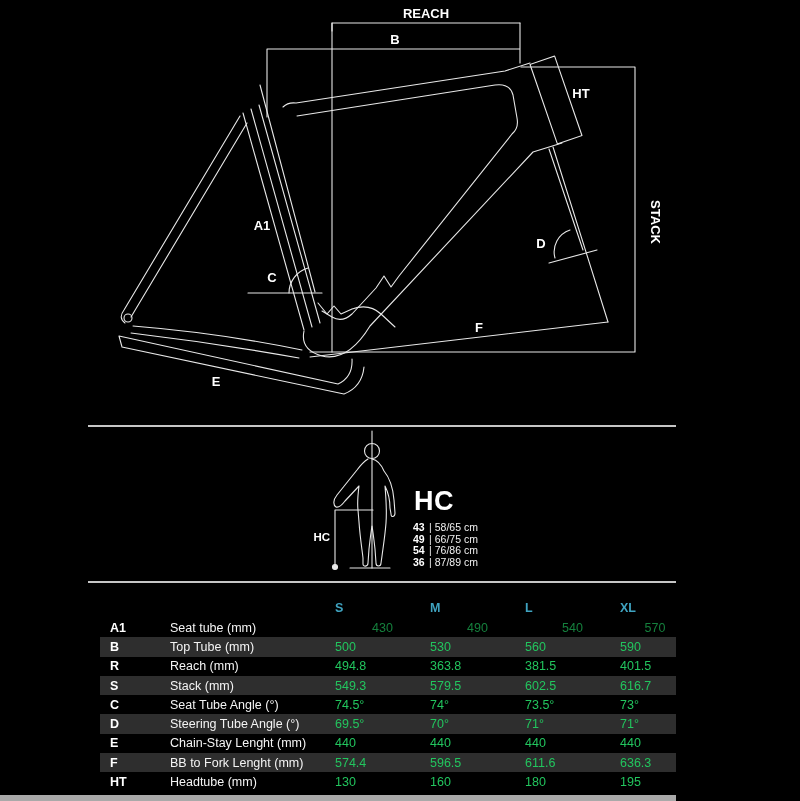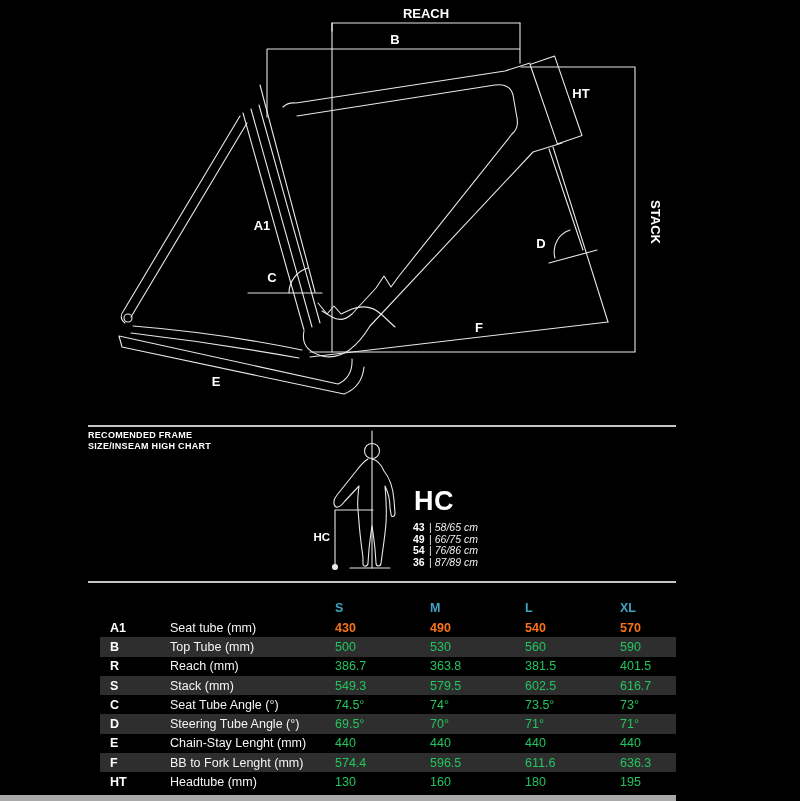--- a/index.html
+++ b/index.html
@@ -11,31 +11,31 @@
   .sep.top{top:425px;}
   .sep.bottom{top:581px;}
   .chart-heading{position:absolute;left:88px;top:430px;font-size:9px;font-weight:bold;
                  letter-spacing:.3px;line-height:11px;}
   .hc-small{position:absolute;left:300px;top:531px;width:30px;text-align:right;
             font-size:11.5px;font-weight:bold;}
   .hc-big{position:absolute;left:414px;top:486px;font-size:27px;font-weight:bold;letter-spacing:.5px;}
   .size-list{position:absolute;left:401px;top:522px;font-size:10.5px;line-height:11.6px;}
   .size-list .num{font-weight:bold;display:inline-block;min-width:15px;margin-left:12px;}
   .size-list .pipe{margin:0 3px 0 1px;font-weight:normal;color:#e8e8e8;}
-  .size-list .inseam{font-weight:normal;color:#f0f0f0;font-style:italic;}
+  .size-list .inseam{font-weight:normal;color:#f0f0f0;}
   .geo-table{position:absolute;left:100px;top:597px;width:590px;font-size:12.5px;}
   .grid{display:grid;grid-template-columns:55px 180px 95px 95px 95px 70px;align-items:center;}
   .thead{height:21px;}
   .thead .szh{color:#3fa3c0;font-weight:bold;}
   .trow{height:19.3px;}
   .tbody .trow:nth-child(even){background:#2e2e2e;}
   .trow .code{padding-left:10px;font-weight:bold;}
   .trow .label{font-weight:normal;color:#f4f4f4;margin-left:15px;}
   .trow .val{font-weight:normal;color:#22c55e;}
-  .tbody .trow:first-child .val{font-weight:bold;color:#f97316;}
+  .tbody .trow:first-child .val{font-weight:normal;color:#15803d;text-align:center;}
   .bottom-strip{position:absolute;left:0;bottom:0;width:800px;height:6px;background:#a9a9a9;}
   .right-edge{position:absolute;left:794px;top:430px;width:2px;height:365px;background:#4d4d4d;}
 </style>
 </head>
 <body>
 
 <div class="page">
 
   <svg width="800" height="801" viewBox="0 0 800 801">
     <g stroke="#e8e8e8" stroke-width="1.1" fill="none" stroke-linecap="round" stroke-linejoin="round">
@@ -85,24 +85,20 @@
     <text x="651" y="222" font-size="13" text-anchor="middle" transform="rotate(90 651 222)">STACK</text>
     <text x="262" y="230" font-size="13" text-anchor="middle">A1</text>
     <text x="272" y="282" font-size="13" text-anchor="middle">C</text>
     <text x="541" y="248" font-size="13" text-anchor="middle">D</text>
     <text x="216" y="386" font-size="13" text-anchor="middle">E</text>
     <text x="479" y="332" font-size="13" text-anchor="middle">F</text>
   </svg>
 
   <div class="sep top"></div>
 
-  <div class="chart-heading">
-    <div>RECOMENDED FRAME</div>
-    <div>SIZE/INSEAM HIGH CHART</div>
-  </div>
 
   <div class="hc-small">HC</div>
   <div class="hc-big">HC</div>
 
   <div class="size-list">
     <div><span class="num">43</span><span class="pipe">|</span><span class="inseam">58/65 cm</span></div>
     <div><span class="num">49</span><span class="pipe">|</span><span class="inseam">66/75 cm</span></div>
     <div><span class="num">54</span><span class="pipe">|</span><span class="inseam">76/86 cm</span></div>
     <div><span class="num">36</span><span class="pipe">|</span><span class="inseam">87/89 cm</span></div>
   </div>
@@ -131,21 +127,21 @@
         <div class="code">B</div>
         <div class="label">Top Tube (mm)</div>
         <div class="val">500</div>
         <div class="val">530</div>
         <div class="val">560</div>
         <div class="val">590</div>
       </div>
       <div class="grid trow">
         <div class="code">R</div>
         <div class="label">Reach (mm)</div>
-        <div class="val">386.7</div>
+        <div class="val">494.8</div>
         <div class="val">363.8</div>
         <div class="val">381.5</div>
         <div class="val">401.5</div>
       </div>
       <div class="grid trow">
         <div class="code">S</div>
         <div class="label">Stack (mm)</div>
         <div class="val">549.3</div>
         <div class="val">579.5</div>
         <div class="val">602.5</div>

